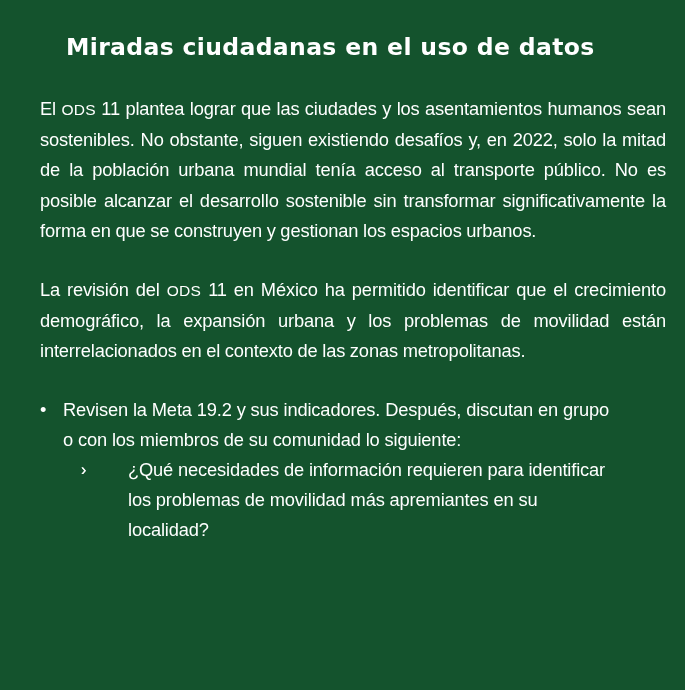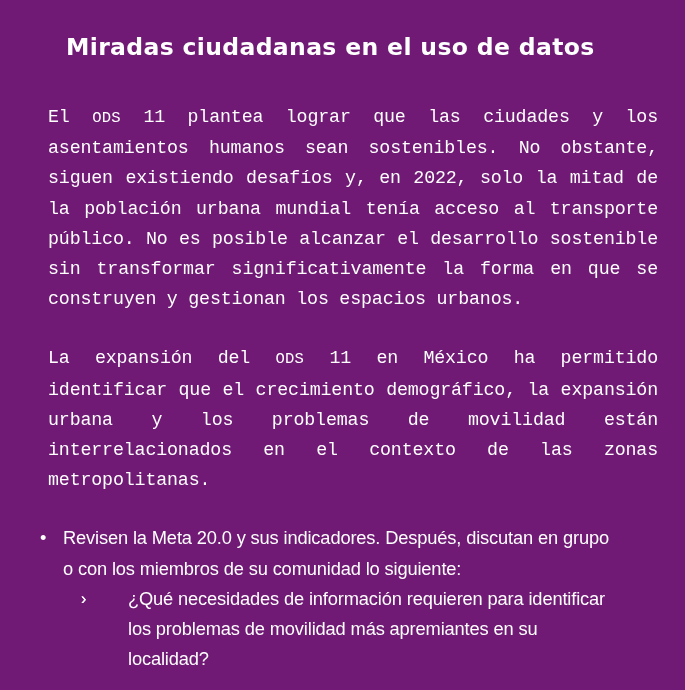--- a/index.html
+++ b/index.html
@@ -42,23 +42,23 @@
   
   .content {
     position: absolute;
     left: 40px;
     top: 94px;
     width: 626px;
     color: #ffffff;
   }
 
   .para {
-    margin: 8px;
+    margin: 0;
     color: #ffffff;
-    font-family: Liberation Mono, monospace;
+    font-family: Liberation Sans, sans-serif;
     font-size: 18.3px;
     font-weight: 400;
     line-height: 30.2px;
     letter-spacing: -0.15px;
     text-align: justify;
     text-justify: inter-word;
     word-spacing: -0.2px;
   }
 
   .para + .para {
@@ -121,38 +121,38 @@
     left: 0;
     top: 0;
     font-size: 16px;
     line-height: 30.2px;
     color: #ffffff;
   }
 </style>
 </head>
 <body style="background: rgb(138, 191, 191);">
 
-<div id="page" style="background: #701a75; color: rgb(255, 255, 255);">
+<div id="page" style="background: #14532d; color: rgb(255, 255, 255);">
 
   <h1 class="page-title">Miradas ciudadanas en el uso de datos</h1>
 
   <div class="content">
 
     <p class="para">
       <span>El </span><span class="smallcaps">ODS</span><span> 11 plantea lograr que las ciudades y los asentamientos humanos sean sostenibles. No obstante, siguen existiendo desafíos y, en 2022, solo la mitad de la población urbana mundial tenía acceso al transporte público. No es posible alcanzar el desarrollo sostenible sin transformar significativamente la forma en que se construyen y gestionan los espacios urbanos.</span>
     </p>
 
     <p class="para">
-      <span>La expansión del </span><span class="smallcaps">ODS</span><span> 11 en México ha permitido identificar que el crecimiento demográfico, la expansión urbana y los problemas de movilidad están interrelacionados en el contexto de las zonas metropolitanas.</span>
+      <span>La revisión del </span><span class="smallcaps">ODS</span><span> 11 en México ha permitido identificar que el crecimiento demográfico, la expansión urbana y los problemas de movilidad están interrelacionados en el contexto de las zonas metropolitanas.</span>
     </p>
 
     <ul class="task-list">
       <li class="task-item">
         <span class="bullet-dot">•</span>
-        <span>Revisen la Meta 20.0 y sus indicadores. Después, discutan en grupo o con los miembros de su comunidad lo siguiente:</span>
+        <span>Revisen la Meta 19.2 y sus indicadores. Después, discutan en grupo o con los miembros de su comunidad lo siguiente:</span>
 
         <ul class="sub-list">
           <li class="sub-item">
             <span class="sub-marker">›</span>
           </li>
           <li class="sub-item">
             <span class="sub-marker">›</span>
             <span>¿Qué necesidades de información requieren para identificar los problemas de movilidad más apremiantes en su localidad?</span>
           </li>
         </ul>

